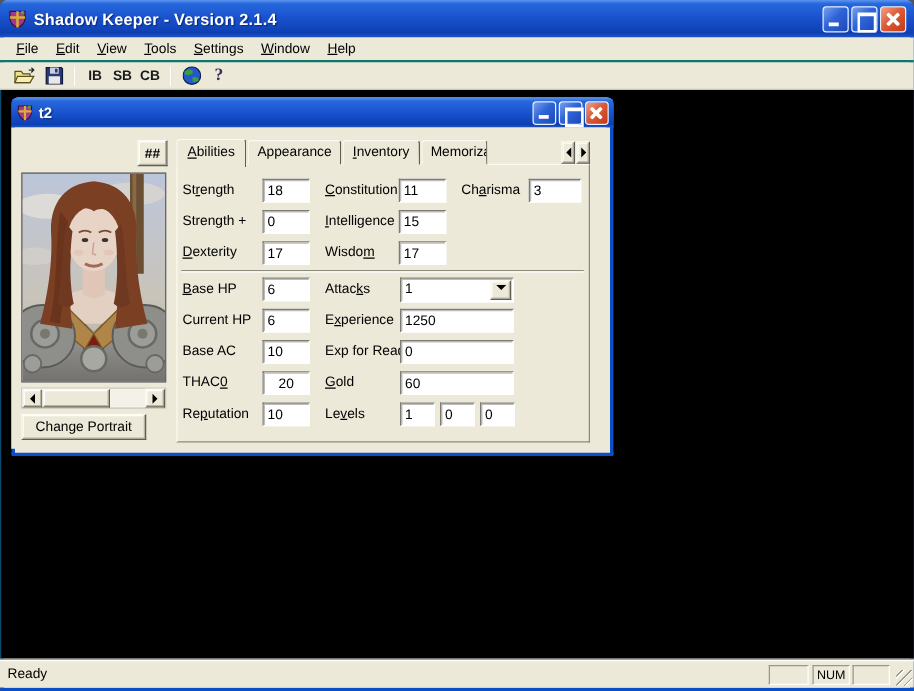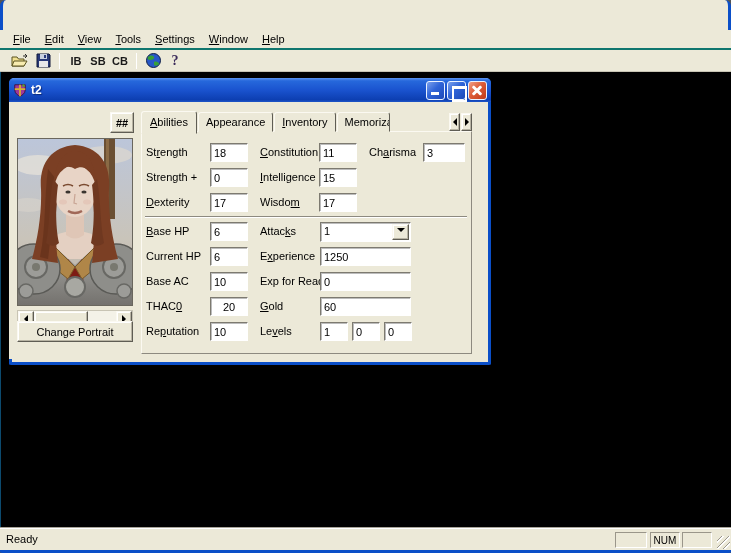--- a/index.html
+++ b/index.html
@@ -71,21 +71,21 @@
     display:flex; align-items:center; justify-content:center; }
   .portrait { position:absolute; left:8px; top:36px; width:116px; height:168px; border:1px solid #6a675e;
     background:#aab; overflow:hidden; }
   .pscroll { position:absolute; left:8px; top:208px; width:116px; height:17px; background:#f4f2e8;
     border:1px solid #c8c4b4; }
   .pscroll .arrow { position:absolute; top:0; width:16px; height:15px; display:flex; align-items:center; justify-content:center; }
   .pscroll .thumb { position:absolute; left:16px; top:0; width:54px; height:15px; }
   .tri-l { width:0; height:0; border:4px solid transparent; border-right-color:#000; border-left:none; }
   .tri-r { width:0; height:0; border:4px solid transparent; border-left-color:#000; border-right:none; }
   .tri-d { width:0; height:0; border:4px solid transparent; border-top-color:#000; border-bottom:none; margin-top:3px; }
-  .portrait-btn { position:absolute; left:8px; top:219px; width:116px; height:21px; font-size:11px;
+  .portrait-btn { position:absolute; left:8px; top:229px; width:100px; height:21px; font-size:11px;
     display:flex; align-items:center; justify-content:center; }
 
   
   .tabstrip { position:absolute; left:132px; top:8px; height:22px; display:flex; align-items:flex-end; }
   .tab { font-size:11px; padding:3px 7px 3px; background:#ece9d8; border:1px solid; margin-right:1px;
     border-color:#fbf9f1 #5f5d54 transparent #fbf9f1; border-radius:3px 3px 0 0; white-space:nowrap; }
   .tab.selected { padding:4px 8px 5px; margin-bottom:-2px; position:relative; z-index:3; }
   .tab.clipped { max-width:53px; overflow:hidden; }
   .tab-scroll { position:absolute; top:11px; width:11px; height:18px; display:flex; align-items:center; justify-content:center; }
   .tab-scroll .tri-l,.tab-scroll .tri-r { border-width:4px; }
@@ -107,20 +107,33 @@
   .spanel { position:absolute; top:4px; height:16px; border:1px solid; border-color:#9a968a #fff #fff #9a968a;
     font-size:10px; display:flex; align-items:center; justify-content:center; }
   .grip { position:absolute; right:1px; bottom:1px; width:13px; height:13px;
     background:repeating-linear-gradient(135deg, transparent 0 3px, #9a968a 3px 4px, #fff 4px 5px); }
 </style>
 </head>
 <body>
 
 <div class="main-window">
 
+  <div class="titlebar">
+    <svg width="16" height="16" viewBox="0 0 16 16">
+      <path d="M2,2 L14,2 L14,8 C14,12 10,14.5 8,15 C6,14.5 2,12 2,8 Z" fill="#a03898" stroke="#3a1038" stroke-width="1"></path>
+      <path d="M7,2 L9,2 L9,15 L7,15 Z M2,6 L14,6 L14,8 L2,8 Z" fill="#d8b030"></path>
+      <circle cx="12" cy="3" r="1.5" fill="#58a030"></circle>
+    </svg>
+    <span class="title">Shadow Keeper - Version 2.1.4</span>
+    <div class="winbtns">
+      <div class="winbtn glyph-min"></div>
+      <div class="winbtn glyph-max"></div>
+      <div class="winbtn close glyph-x"></div>
+    </div>
+  </div>
 
   <div class="menubar">
     <span class="menu-item"><u>F</u>ile</span>
     <span class="menu-item"><u>E</u>dit</span>
     <span class="menu-item"><u>V</u>iew</span>
     <span class="menu-item"><u>T</u>ools</span>
     <span class="menu-item"><u>S</u>ettings</span>
     <span class="menu-item"><u>W</u>indow</span>
     <span class="menu-item"><u>H</u>elp</span>
   </div>

